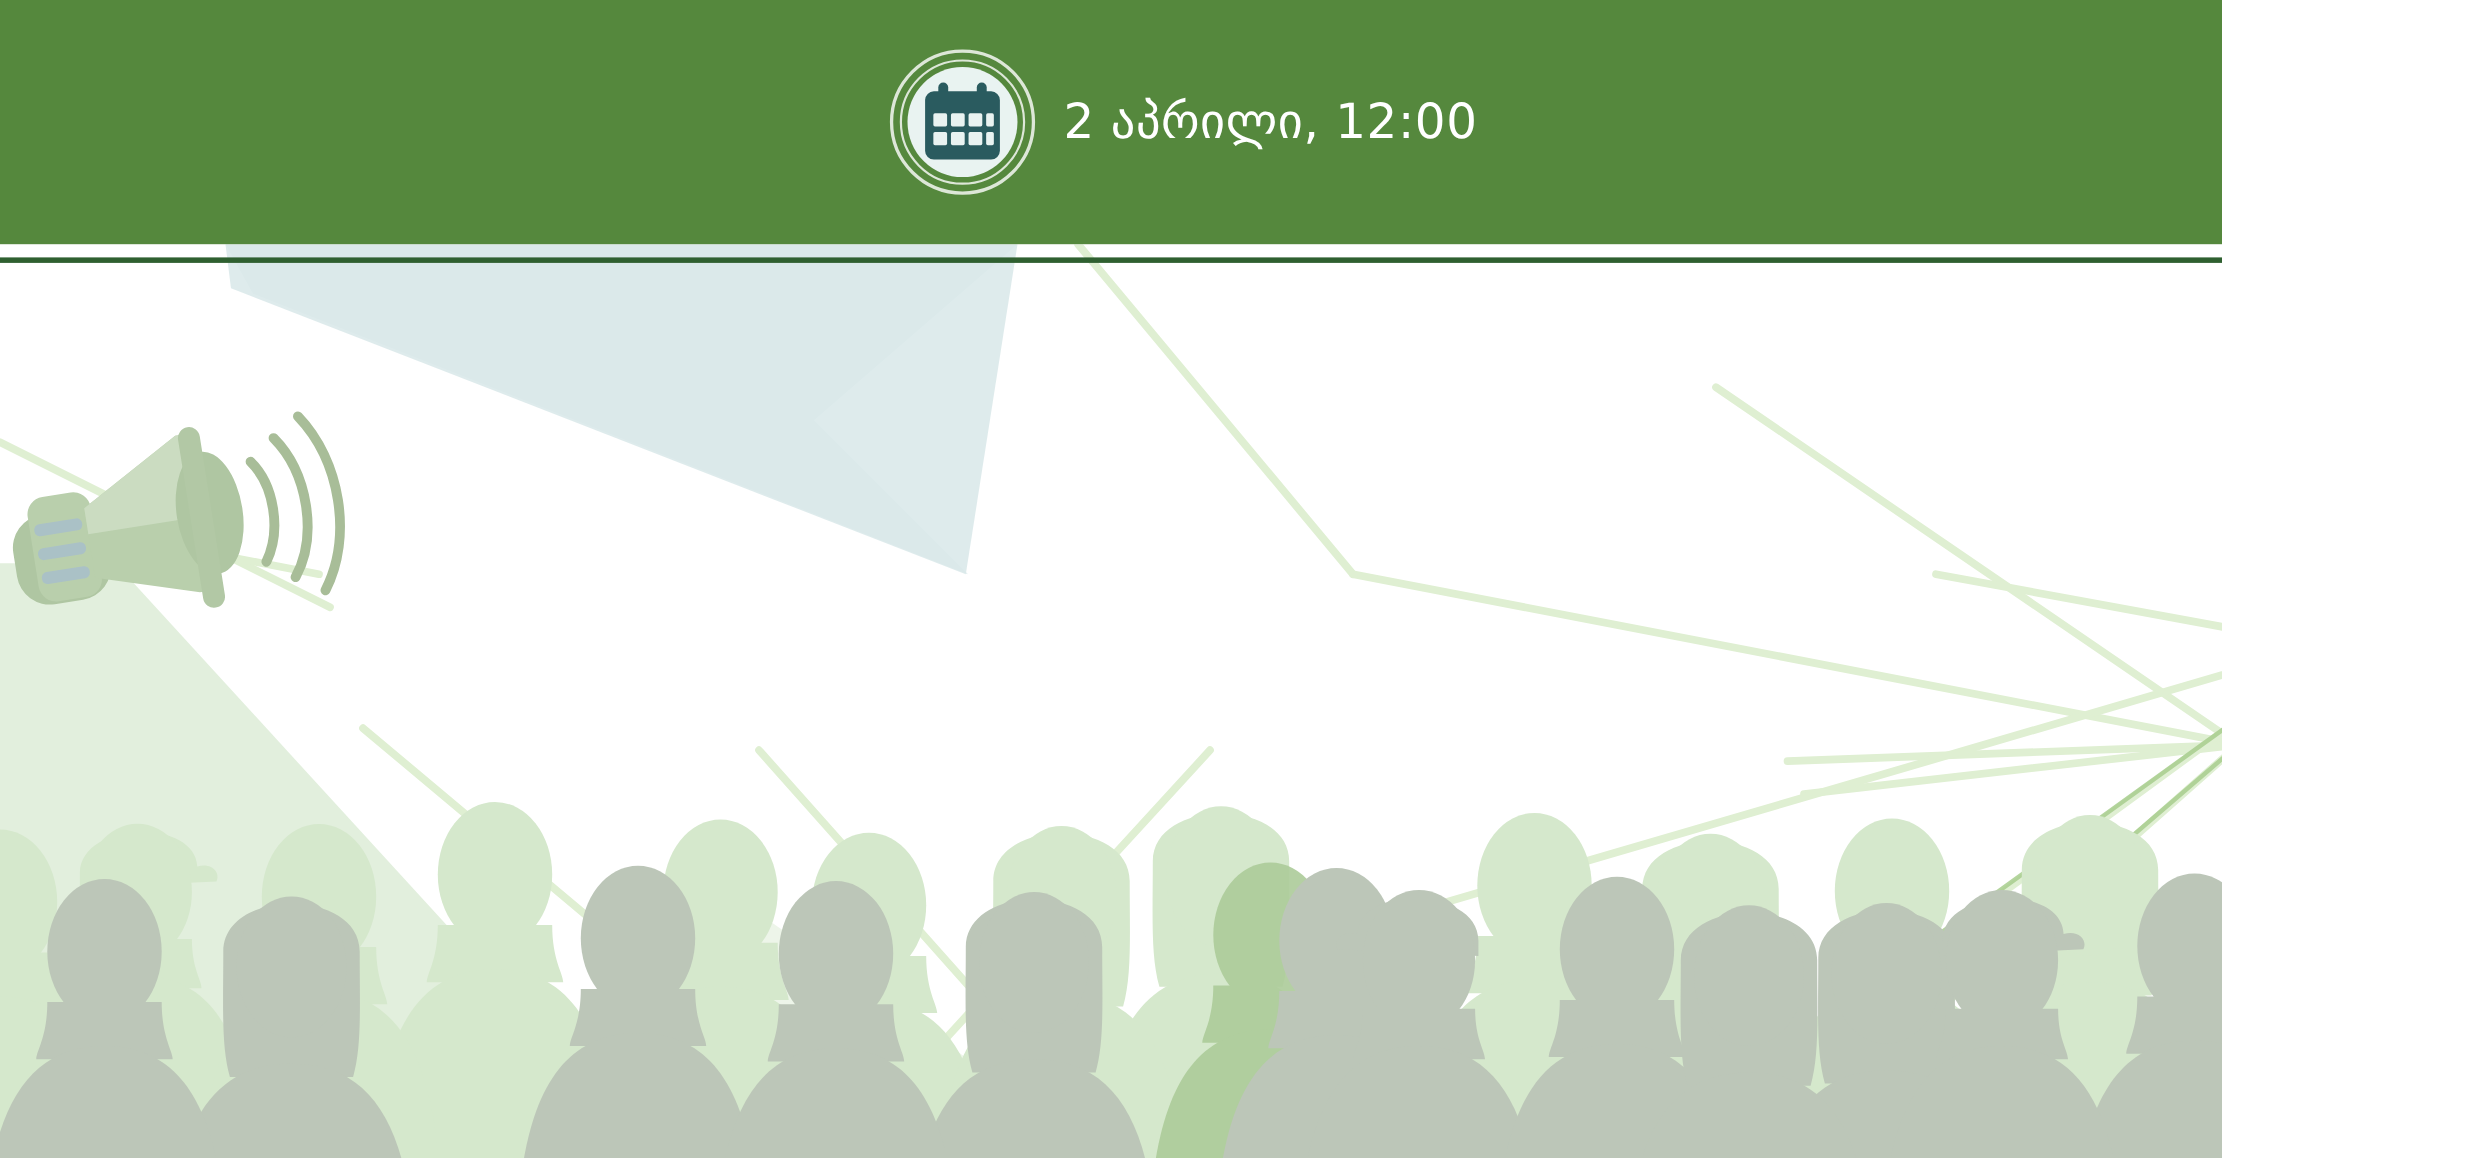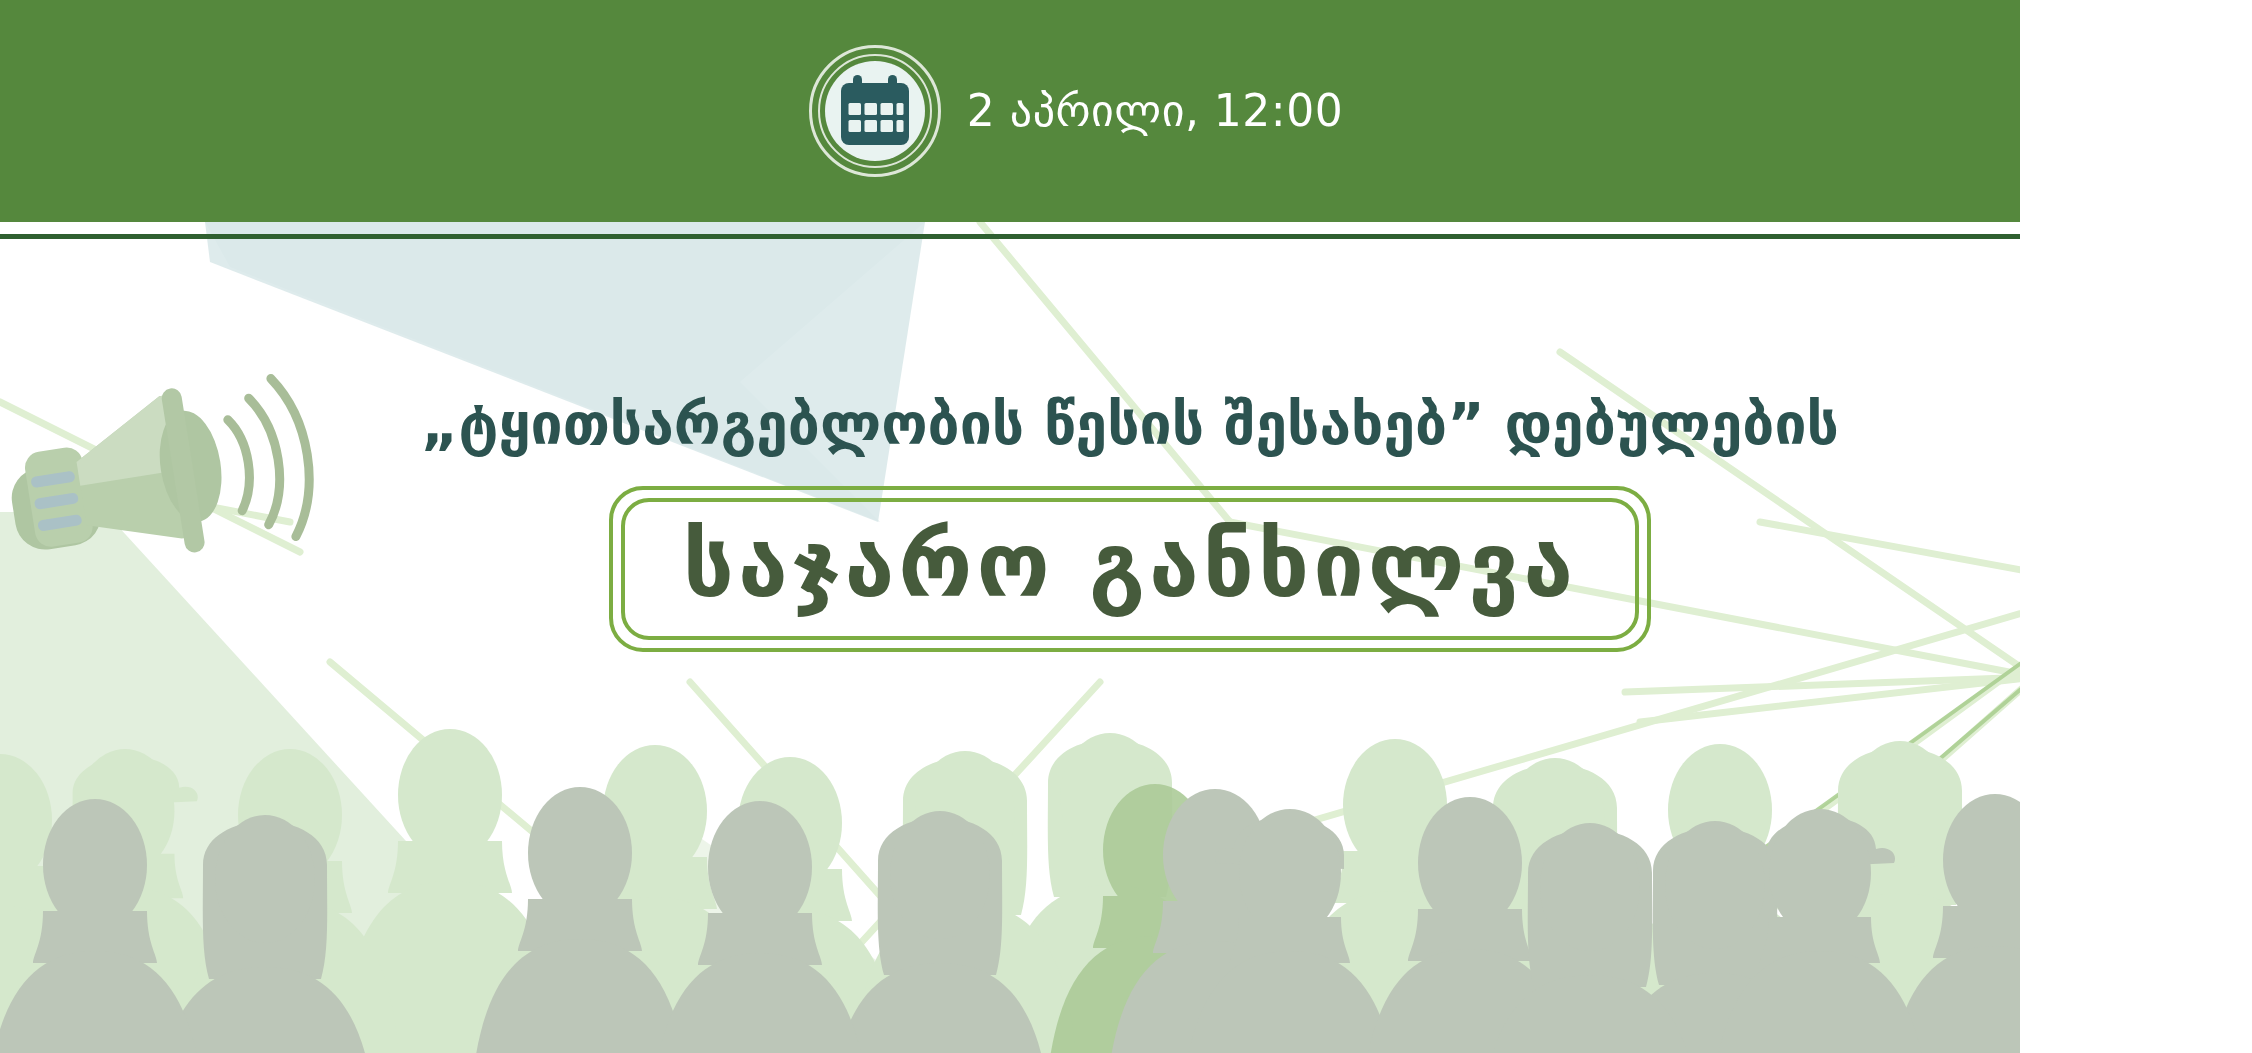--- a/index.html
+++ b/index.html
@@ -315,22 +315,14 @@
           </g>
         </svg>
       </div>
 
       <span class="date-text">2 აპრილი,  12:00</span>
     </div>
   </div>
 
   <div class="header-rule"></div>
 
-  <div class="content">
-    <p class="eyebrow">„ტყითსარგებლობის წესის შესახებ” დებულების</p>
-    <div class="headline-box">
-      <div class="headline-box-inner">
-        <p class="headline">საჯარო განხილვა</p>
-      </div>
-    </div>
-  </div>
 
 </div>
 
 </body></html>

